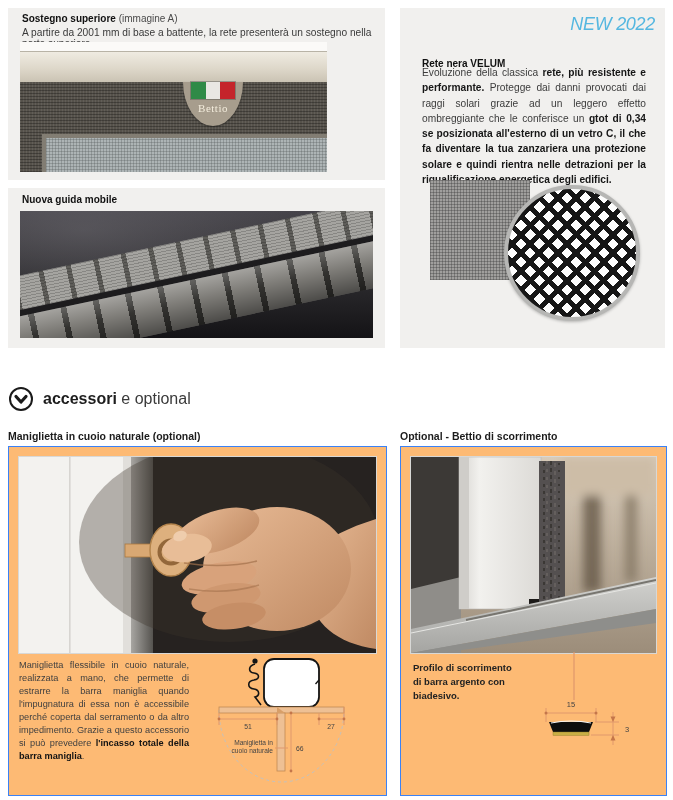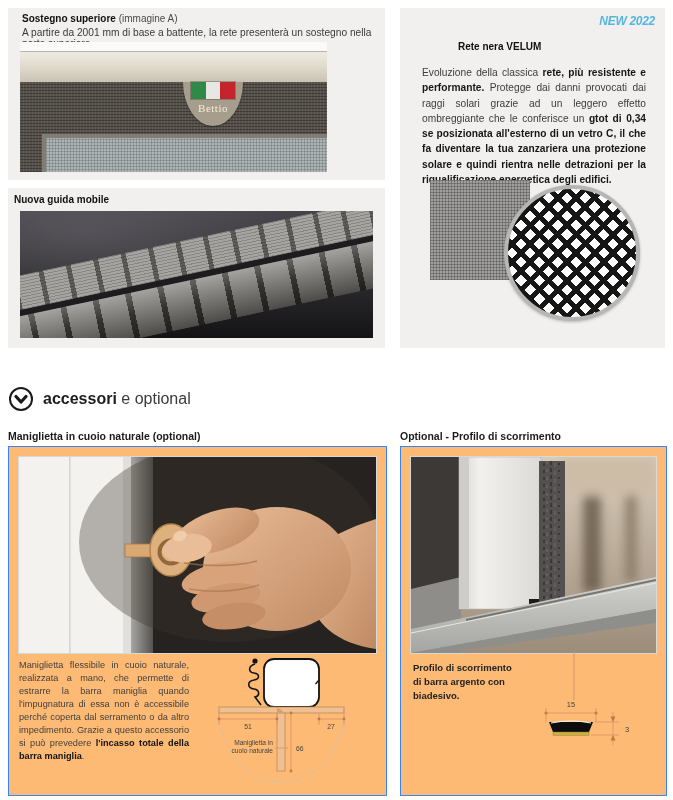--- a/index.html
+++ b/index.html
@@ -39,22 +39,22 @@
   .pb-strip { position:absolute; left:-50px; top:76px; width:480px; transform:rotate(-12deg); transform-origin:left center; }
   .pb-s1 { height:34px;
            background-image:repeating-linear-gradient(0deg, rgba(0,0,0,.18) 0 1px, transparent 1px 3px),
                             repeating-linear-gradient(90deg,#a5a4a0 0 23px,#5e5d59 23px 28px); }
   .pb-gap { height:6px; background:#1d1c1e; }
   .pb-s2 { height:46px;
            background-image:linear-gradient(180deg, rgba(255,255,255,.22) 0%, rgba(0,0,0,.10) 45%, rgba(0,0,0,.45) 100%),
                             repeating-linear-gradient(90deg,#8b8984 0 27px,#393835 27px 33px); }
 
   
-  #new-badge { right:10px; top:6px; font-size:12px; font-weight:bold; font-style:italic; letter-spacing:-.3px; }
-  #velum-title { left:22px; top:33px;margin-left:36px; }
+  #new-badge { right:10px; top:6px; font-size:18px; font-weight:normal; font-style:italic; letter-spacing:-.3px; }
+  #velum-title { left:22px; top:50px; }
   #velum-para { left:22px; top:57px; width:224px; font-size:10.2px; line-height:1.5; text-align:justify; color:#3c3c3c; }
   #velum-para b { color:#161616; }
   #mesh-square { left:30px; top:172px; width:100px; height:100px; background-color:#a09f9d;
                  background-image:repeating-linear-gradient(0deg, rgba(55,55,55,.35) 0 1px, transparent 1px 3px),
                                   repeating-linear-gradient(90deg, rgba(55,55,55,.35) 0 1px, transparent 1px 3px); }
   #mesh-circle { left:104px; top:177px; width:128px; height:128px; border-radius:50%; border:4px solid #b6b6b4;
                  background-color:#fdfdfd;
                  background-image:repeating-linear-gradient(45deg,#161616 0 5px, transparent 5px 13px),
                                   repeating-linear-gradient(135deg,#161616 0 5px, transparent 5px 13px);
                  box-shadow:0 1px 3px rgba(0,0,0,.25); }
@@ -96,21 +96,21 @@
       </div>
       <div class="pa-flag">
         <div style="background:#2f8a47"></div>
         <div style="background:#e9e7e3"></div>
         <div style="background:#c4242b"></div>
       </div>
     </div>
   </div>
 
   <div class="panel" id="panel-guida" style="left:8px;top:188px;width:377px;height:160px;">
-    <div class="abs sec-title" style="left:6px;top:6px;">Nuova guida mobile</div>
+    <div class="abs sec-title" style="left:14px;top:6px;">Nuova guida mobile</div>
     <div class="abs" id="photo-b">
       <div class="pb-strip">
         <div class="pb-s1"></div>
         <div class="pb-gap"></div>
         <div class="pb-s2"></div>
       </div>
     </div>
   </div>
 
   <div class="panel" id="panel-velum" style="left:400px;top:8px;width:265px;height:340px;">
@@ -208,21 +208,21 @@
           <circle cx="96" cy="116" r="1.4"></circle>
       </g>
       <text x="53" y="74" font-size="6.8" fill="#444" text-anchor="middle">51</text>
       <text x="136" y="74" font-size="6.8" fill="#444" text-anchor="middle">27</text>
       <text x="101" y="96" font-size="6.8" fill="#444">66</text>
       <text x="78" y="90" font-size="6.6" fill="#444" text-anchor="end">Maniglietta in</text>
       <text x="78" y="98" font-size="6.6" fill="#444" text-anchor="end">cuoio naturale</text>
     </svg>
   </div>
 
-  <div class="abs h-bottom" style="left:400px;top:430px;">Optional - Profilo di scorrimento</div>
+  <div class="abs h-bottom" style="left:400px;top:430px;">Optional - Bettio di scorrimento</div>
 
   <div class="box" style="left:400px;top:446px;width:265px;height:348px;">
 
     <svg class="box-photo" width="245" height="196" viewBox="0 0 245 196">
       <defs>
         <linearGradient id="warm" x1="0" y1="0" x2="0" y2="1">
           <stop offset="0" stop-color="#d8cbb9"></stop>
             <stop offset="1" stop-color="#9c8d7a"></stop>
         </linearGradient>
         <linearGradient id="sillg" x1="0" y1="0" x2="0" y2="1">

